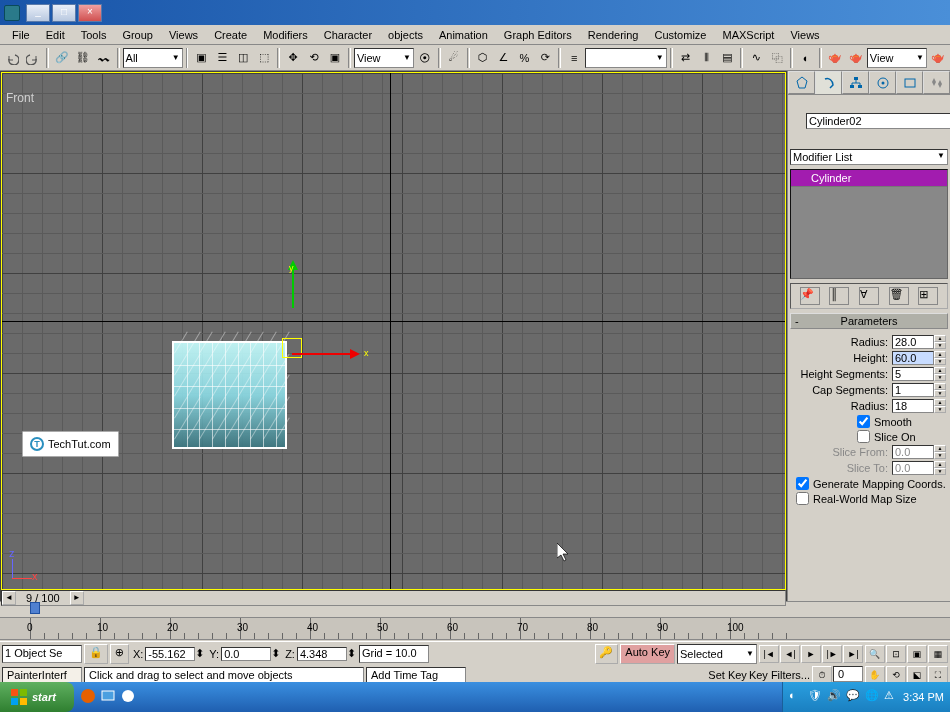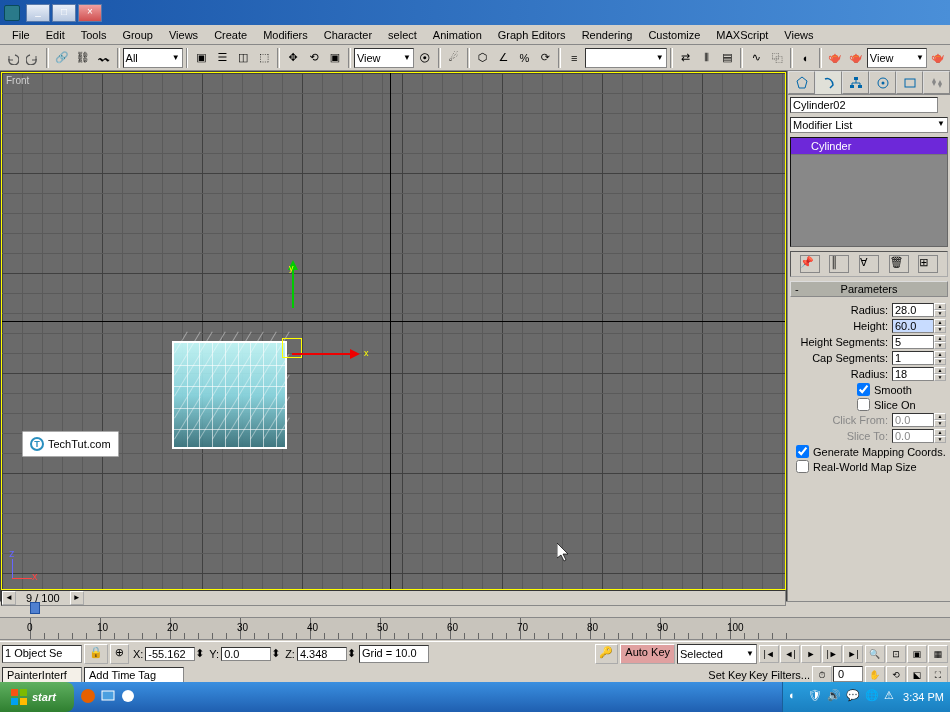--- a/index.html
+++ b/index.html
@@ -21,21 +21,21 @@
 .tbtn { width: 22px; height: 22px; border: 1px solid #d4d0c8; display: flex; align-items: center; justify-content: center; }
 .tsep { width: 3px; height: 20px; border-left: 1px solid #888; border-right: 1px solid #fff; margin: 0 2px; }
 .tdrop { height: 20px; background: #fff; border: 1px inset #888; padding: 0 2px; display: flex; align-items: center; min-width: 60px; }
 .tdrop .arrow { margin-left: auto; font-size: 8px; }
 
 
 .main { display: flex; height: 530px; }
 
 
 .viewport-container { flex: 1; background: #6a6a6a; position: relative; border: 1px solid #404040; }
-.viewport-label { position: absolute; top: 2px; left: 4px; color: #d0d0d0; font-size: 10px; z-index: 5; }
+.viewport-label { position: absolute; top: 18px; left: 4px; color: #d0d0d0; font-size: 12px; z-index: 5; }
 .viewport { width: 100%; height: 518px; border: 1px solid #ffff00; position: relative; overflow: hidden; }
 
 
 .grid { position: absolute; inset: 0; }
 .grid .hline, .grid .vline { position: absolute; background: #5a5a5a; }
 .grid .hline { height: 1px; width: 100%; }
 .grid .vline { width: 1px; height: 100%; }
 .grid .major { background: #404040; }
 
 
@@ -67,27 +67,27 @@
 
 .hscroll { height: 16px; background: #d4d0c8; border: 1px inset #888; display: flex; align-items: center; }
 .hscroll .sbtn { width: 14px; height: 14px; background: #d4d0c8; border: 1px outset #fff; text-align: center; font-size: 8px; line-height: 12px; }
 .hscroll .track { flex: 1; }
 
 
 .cmdpanel { width: 163px; background: #d4d0c8; border-left: 1px solid #888; display: flex; flex-direction: column; }
 .cmd-tabs { height: 24px; display: flex; border-bottom: 1px solid #888; }
 .cmd-tab { flex: 1; border: 1px outset #ddd; display: flex; align-items: center; justify-content: center; }
 .cmd-tab.active { background: #e0e0d8; border-bottom: none; }
-.obj-name { display: flex; gap: 18px; padding: 2px; }
+.obj-name { display: flex; gap: 18px; padding: 18px; }
 .obj-name input { flex: 1; background: #fff; border: 1px inset #888; padding: 1px 2px; }
 .obj-name .color { width: 18px; height: 16px; background: #40c0e0; border: 1px inset #888; }
 .mod-list { width: calc(100% - 4px); margin: 2px; background: #fff; border: 1px inset #888; padding: 1px 2px; display: flex; }
 .mod-list .arrow { margin-left: auto; font-size: 8px; }
 .mod-stack { background: #888; border: 1px inset #666; margin: 2px; height: 110px; }
-.mod-stack .item { background: #6d28d9; color: #fff; padding: 2px 20px; border-bottom: 1px solid #777; }
+.mod-stack .item { background: #a21caf; color: #fff; padding: 2px 20px; border-bottom: 1px solid #777; }
 .mod-btns { display: flex; justify-content: space-around; padding: 3px 4px; border: 1px inset #aaa; margin: 2px; }
 .mod-btns .mb { width: 20px; height: 18px; border: 1px solid #888; background: #d4d0c8; }
 
 .rollout-hdr { background: #b0b0a8; border: 1px outset #ddd; margin: 2px; padding: 1px 4px; text-align: center; position: relative; }
 .rollout-hdr .toggle { position: absolute; left: 4px; }
 .rollout-body { padding: 2px 4px; }
 .param-row { display: flex; align-items: center; margin: 2px 0; }
 .param-row .lbl { flex: 1; text-align: right; padding-right: 4px; }
 .param-row .val { width: 42px; background: #fff; border: 1px inset #888; padding: 0 2px; text-align: left; }
 .param-row .val.hl { background: #c8dcff; }
@@ -143,21 +143,21 @@
 
 <div class="menubar">
   <div class="mi">File</div>
   <div class="mi">Edit</div>
   <div class="mi">Tools</div>
   <div class="mi">Group</div>
   <div class="mi">Views</div>
   <div class="mi">Create</div>
   <div class="mi">Modifiers</div>
   <div class="mi">Character</div>
-  <div class="mi">select</div>
+  <div class="mi">objects</div>
   <div class="mi">Animation</div>
   <div class="mi">Graph Editors</div>
   <div class="mi">Rendering</div>
   <div class="mi">Customize</div>
   <div class="mi">MAXScript</div>
   <div class="mi">Views</div>
 </div>
 
 <div class="toolbar">
   <div class="tbtn">
@@ -499,21 +499,21 @@
       </div>
       <div class="chk-row" style="padding-left:65px">
         <input type="checkbox" checked="" style="">
         <span class="lbl">Smooth</span>
       </div>
       <div class="chk-row" style="padding-left:65px">
         <input type="checkbox" style="">
         <span class="lbl">Slice On</span>
       </div>
       <div class="param-row disabled">
-        <span class="lbl" style="color:#888">Click From:</span>
+        <span class="lbl" style="color:#888">Slice From:</span>
         <span class="val" style="color:#888">0.0</span>
         <div class="spin">
             <div class="s">▲</div>
             <div class="s">▼</div>
           </div>
       </div>
       <div class="param-row disabled">
         <span class="lbl" style="color:#888">Slice To:</span>
         <span class="val" style="color:#888">0.0</span>
         <div class="spin">
@@ -644,20 +644,21 @@
   <div class="nav-btns">
     <div class="nb">🔍</div>
     <div class="nb">⊡</div>
     <div class="nb">▣</div>
     <div class="nb">▦</div>
   </div>
 </div>
 
 <div class="status-row2">
   <div class="field" style="width:80px;background:#f4f0e8">PainterInterf</div>
+  <div class="field" style="width:280px">Click and drag to select and move objects</div>
   <div class="field" style="width:100px">Add Time Tag</div>
   <div style="flex:1"></div>
   <div class="btn">Set Key</div>
   <div class="btn">Key Filters...</div>
   <div class="nav-btns">
     <div class="nb">⏱</div>
     <div class="field" style="width:30px">0</div>
   </div>
   <div class="nav-btns">
     <div class="nb">✋</div>

